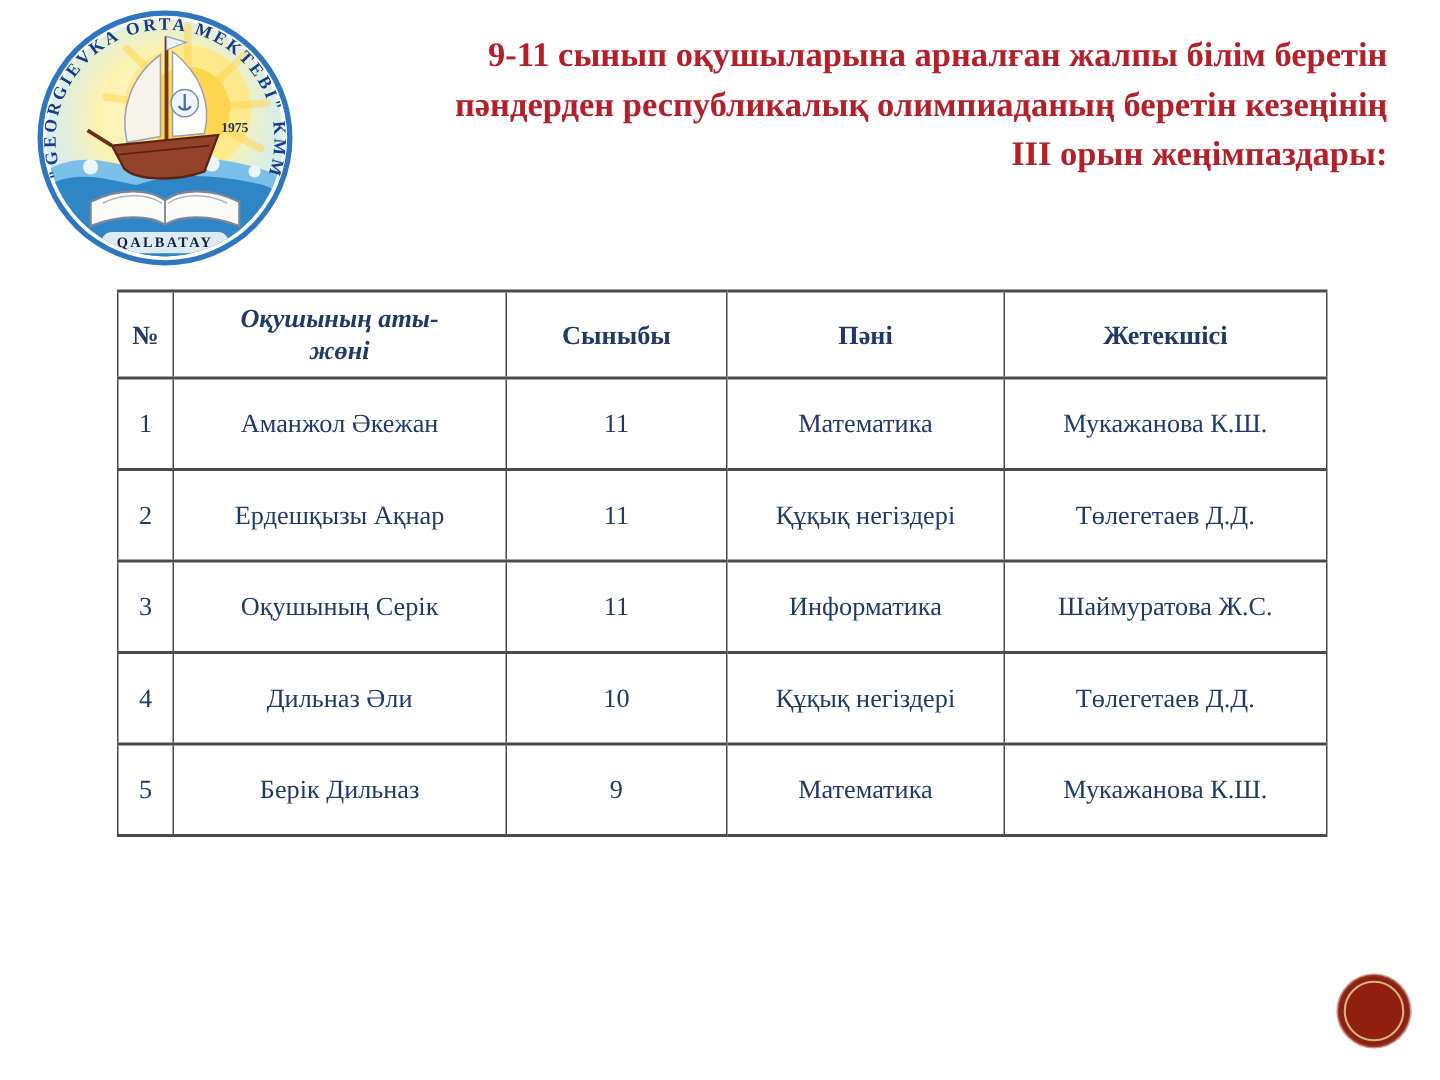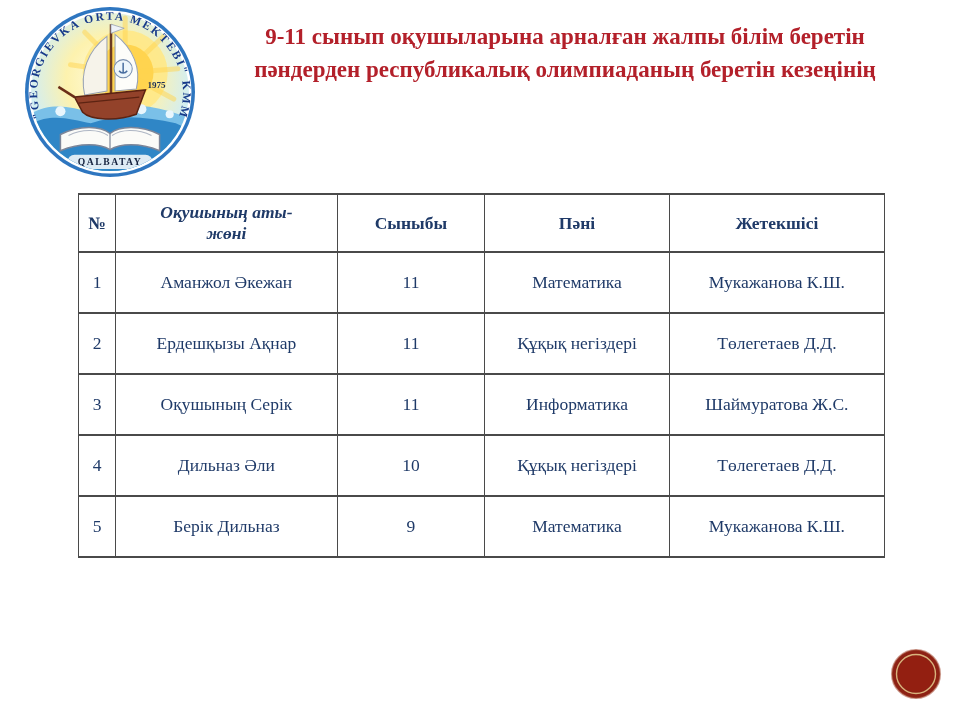--- a/index.html
+++ b/index.html
@@ -15,21 +15,21 @@
   }
   .logo {
     position: absolute;
     left: 24px; top: 6px;
     width: 172px; height: 172px; font-family: Liberation Serif, serif;
   }
   .logo svg { width: 100%; height: 100%; display: block; }
   .title {
     position: absolute;
     left: 205px; top: 20px; width: 720px;
-    text-align: center;
+    text-align: right;
     font-weight: 700;
     font-size: 23px;
     line-height: 33px;
     color: var(--title-red, #b3202a);
   }
   table.winners {
     position: absolute;
     left: 78px; top: 193px;
     width: 807px;
     border-collapse: collapse;
@@ -129,20 +129,21 @@
 
       <text font-size="11.5" font-weight="bold" fill="#173a8a" letter-spacing="2">
         <textPath href="#arcT" startOffset="50%" text-anchor="middle">"GEORGIEVKA ORTA MEKTEBI" KMM</textPath>
       </text>
     </svg>
   </div>
 
   <div class="title">
     <div>9-11 сынып оқушыларына арналған жалпы білім беретін</div>
     <div>пәндерден республикалық олимпиаданың беретін кезеңінің</div>
+    <div>III орын жеңімпаздары:</div>
   </div>
 
   <table class="winners">
     <colgroup>
       <col style="width:4.6%">
       <col style="width:27.5%">
       <col style="width:18.3%">
       <col style="width:22.9%">
       <col style="width:26.7%">
     </colgroup>

